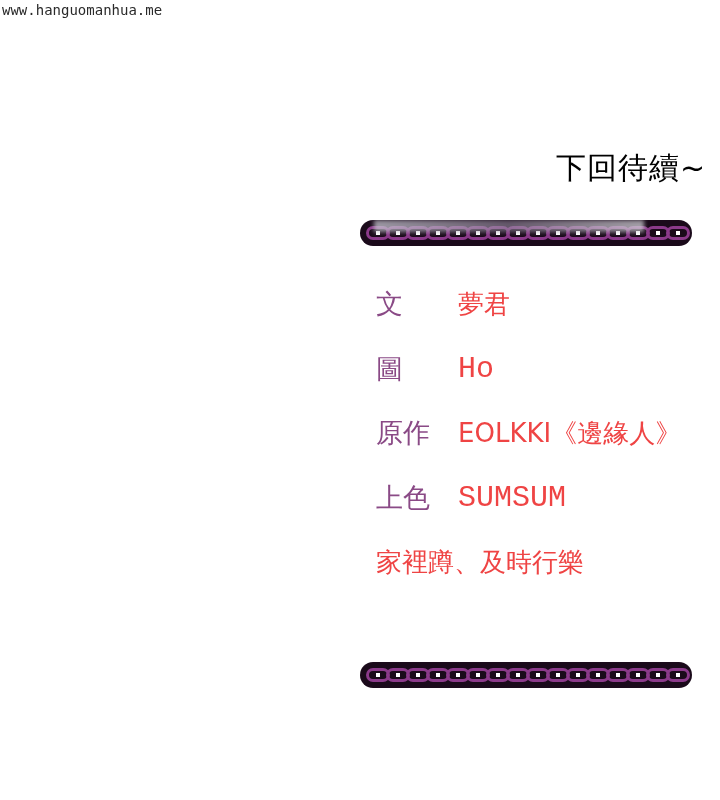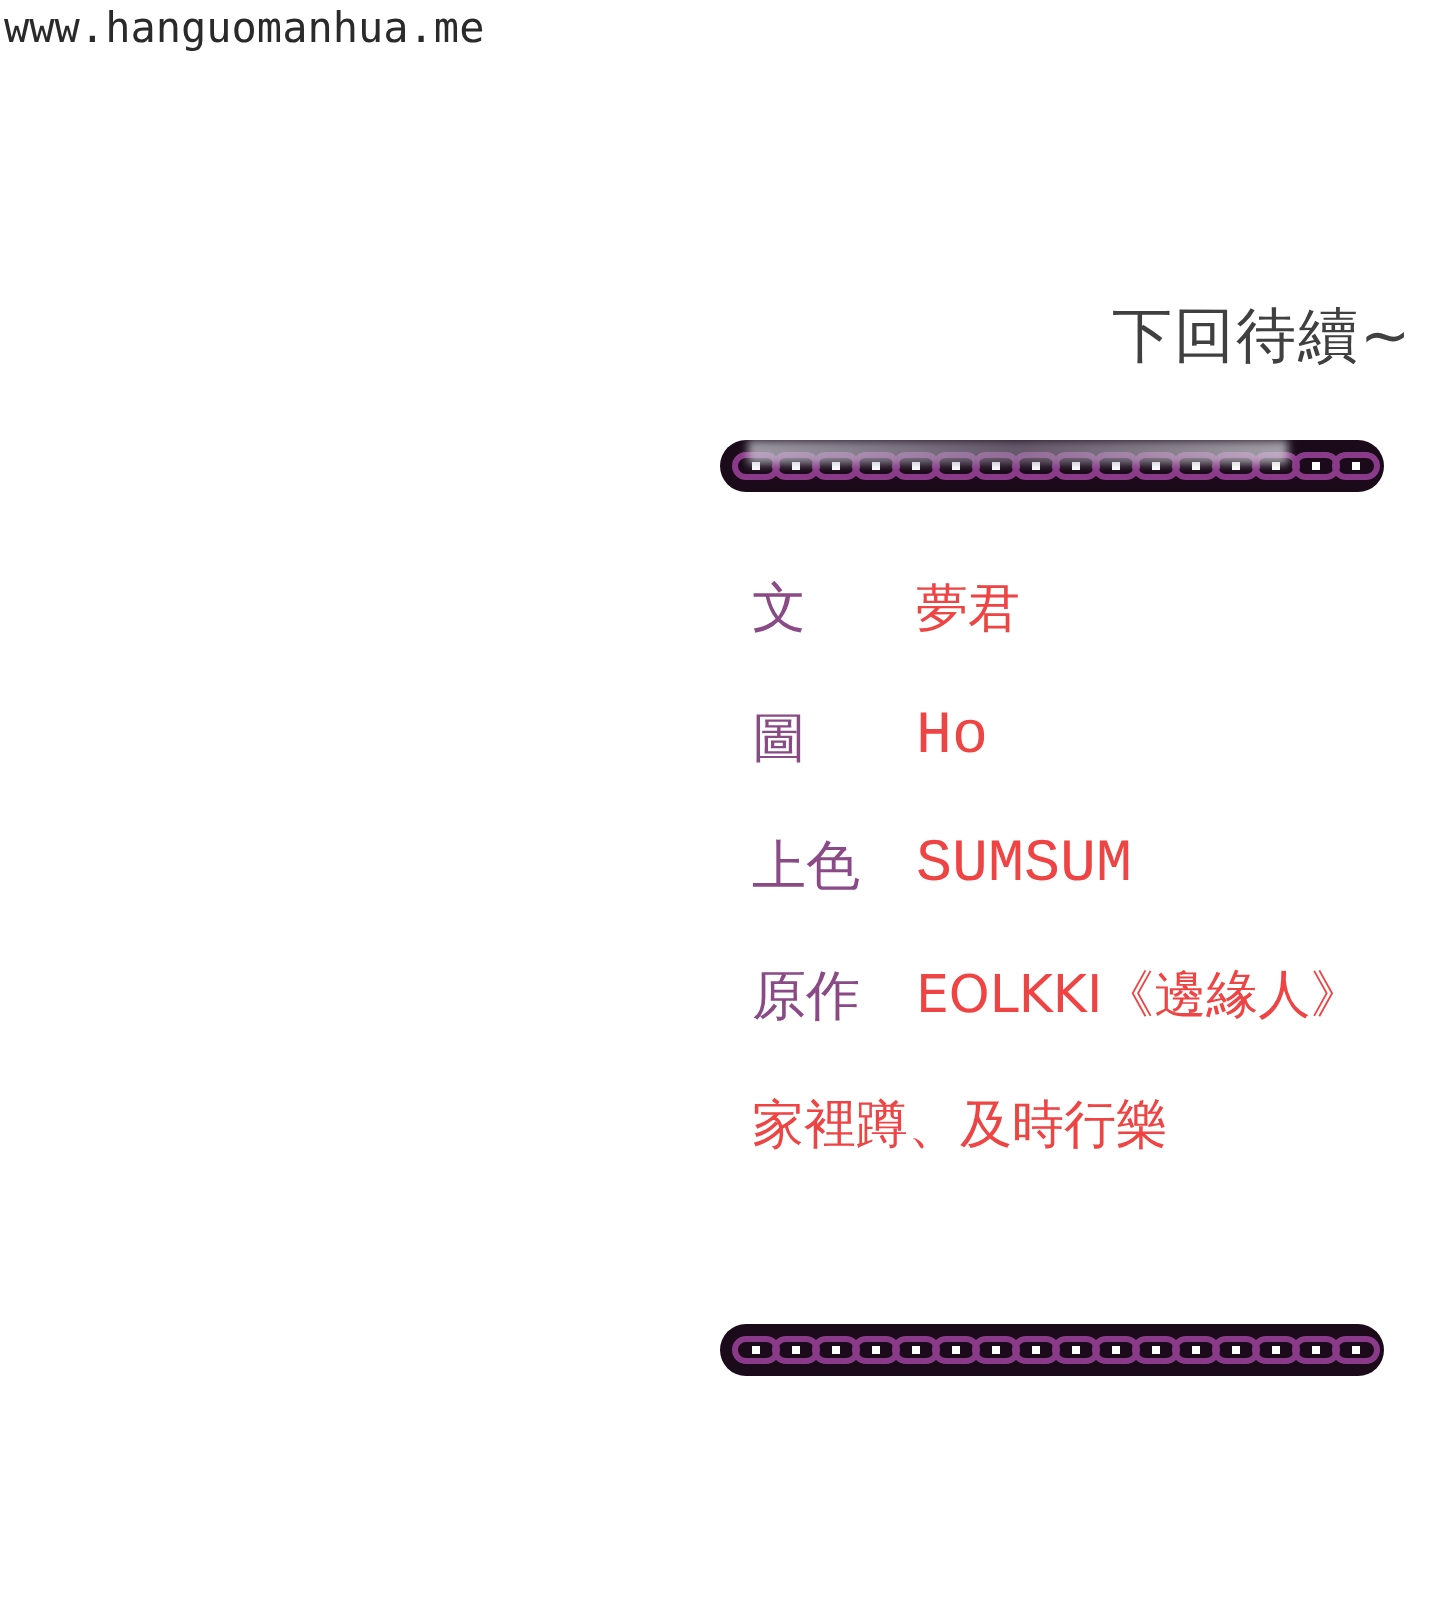--- a/index.html
+++ b/index.html
@@ -12,31 +12,31 @@
       height: 800px;
       position: relative;
       overflow: hidden;
       font-family: "DejaVu Sans", sans-serif;
     }
     .watermark {
       position: absolute;
       left: 2px;
       top: 2px;
       font-family: "DejaVu Sans Mono", monospace;
-      font-size: 21px;
+      font-size: 14px;
       color: #2a2a2a;
       letter-spacing: 0px;
       text-align: center;
     }
     .tbc {
       position: absolute;
       left: 556px;
       top: 148px;
       font-size: 30px;
-      color: #404040;
+      color: #000000;
       font-family: "DejaVu Sans", sans-serif;
       letter-spacing: 1px;
     }
     .chain {
       position: absolute;
       left: 360px;
       width: 332px;
       height: 26px;
       border-radius: 13px;
       background: #1a0a1a;
@@ -136,26 +136,26 @@
 <div class="credits">
   <div class="row">
     <span class="role">文</span>
     <span class="name">夢君</span>
   </div>
   <div class="row">
     <span class="role">圖</span>
     <span class="name latin">Ho</span>
   </div>
   <div class="row">
+    <span class="role">原作</span>
+    <span class="name">EOLKKI《邊緣人》</span>
+  </div>
+  <div class="row">
     <span class="role">上色</span>
     <span class="name latin">SUMSUM</span>
-  </div>
-  <div class="row">
-    <span class="role">原作</span>
-    <span class="name">EOLKKI《邊緣人》</span>
   </div>
   <div class="row">
     <span class="name">家裡蹲、及時行樂</span>
   </div>
 </div>
 
 <div class="chain bottom">
   <span class="link"></span>
   <span class="link"></span>
   <span class="link"></span>

